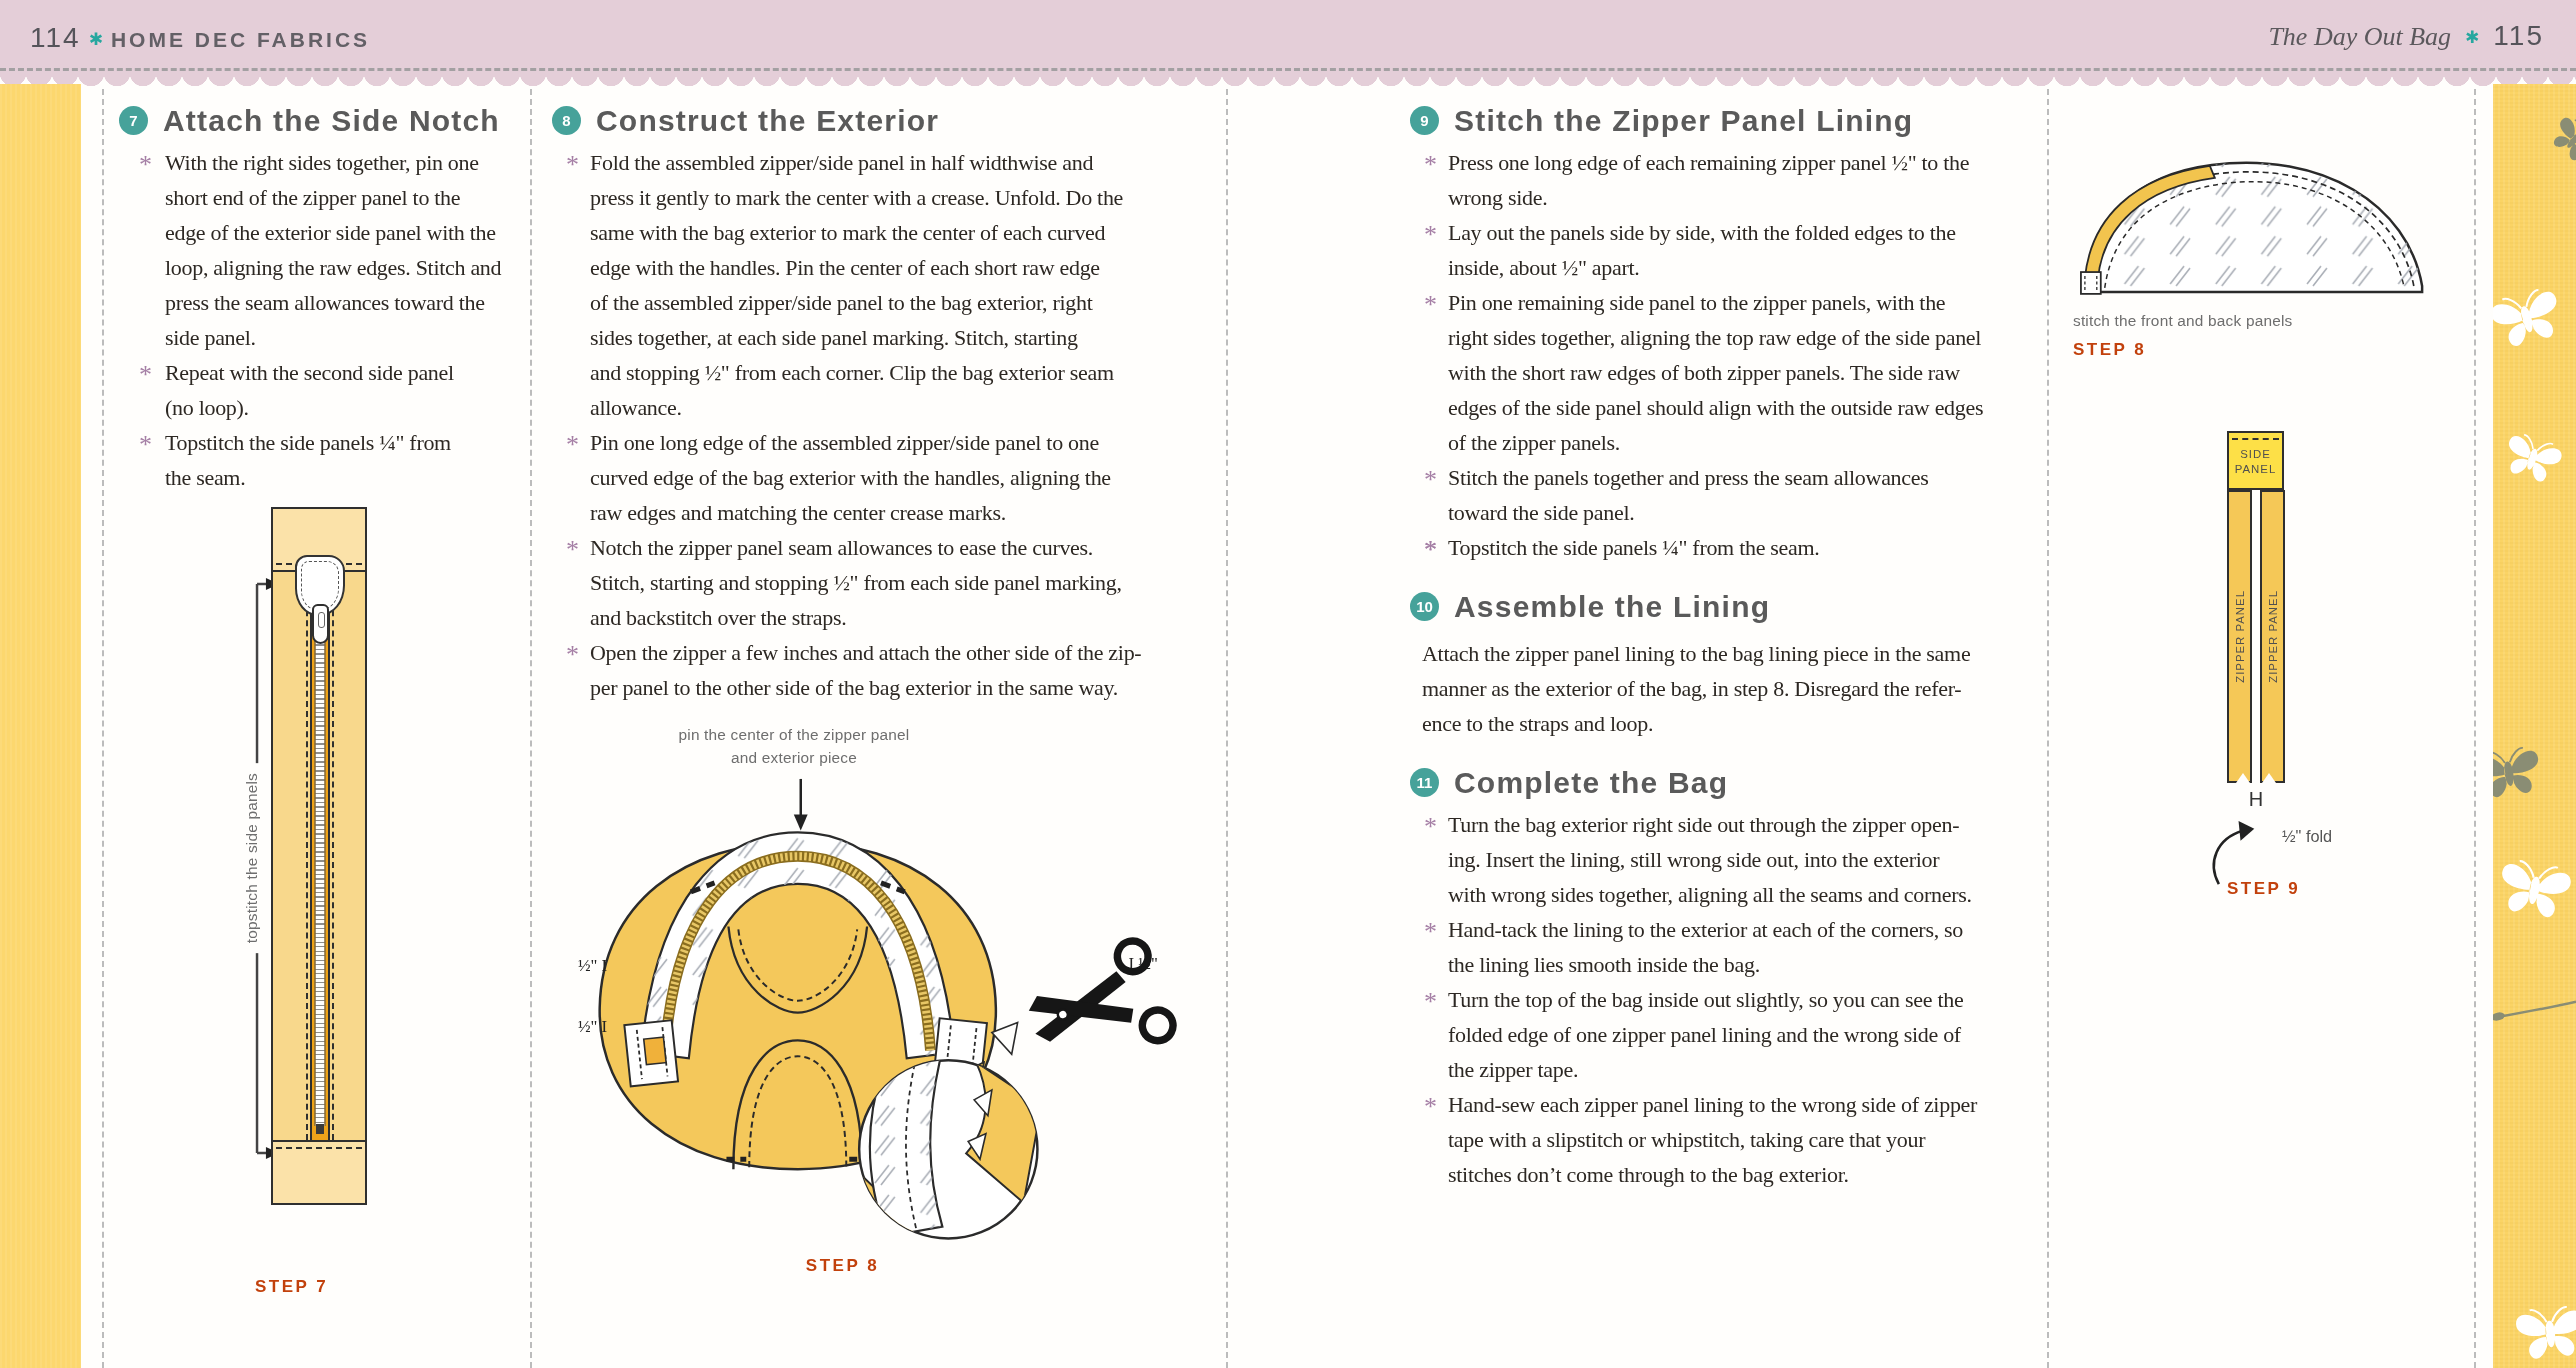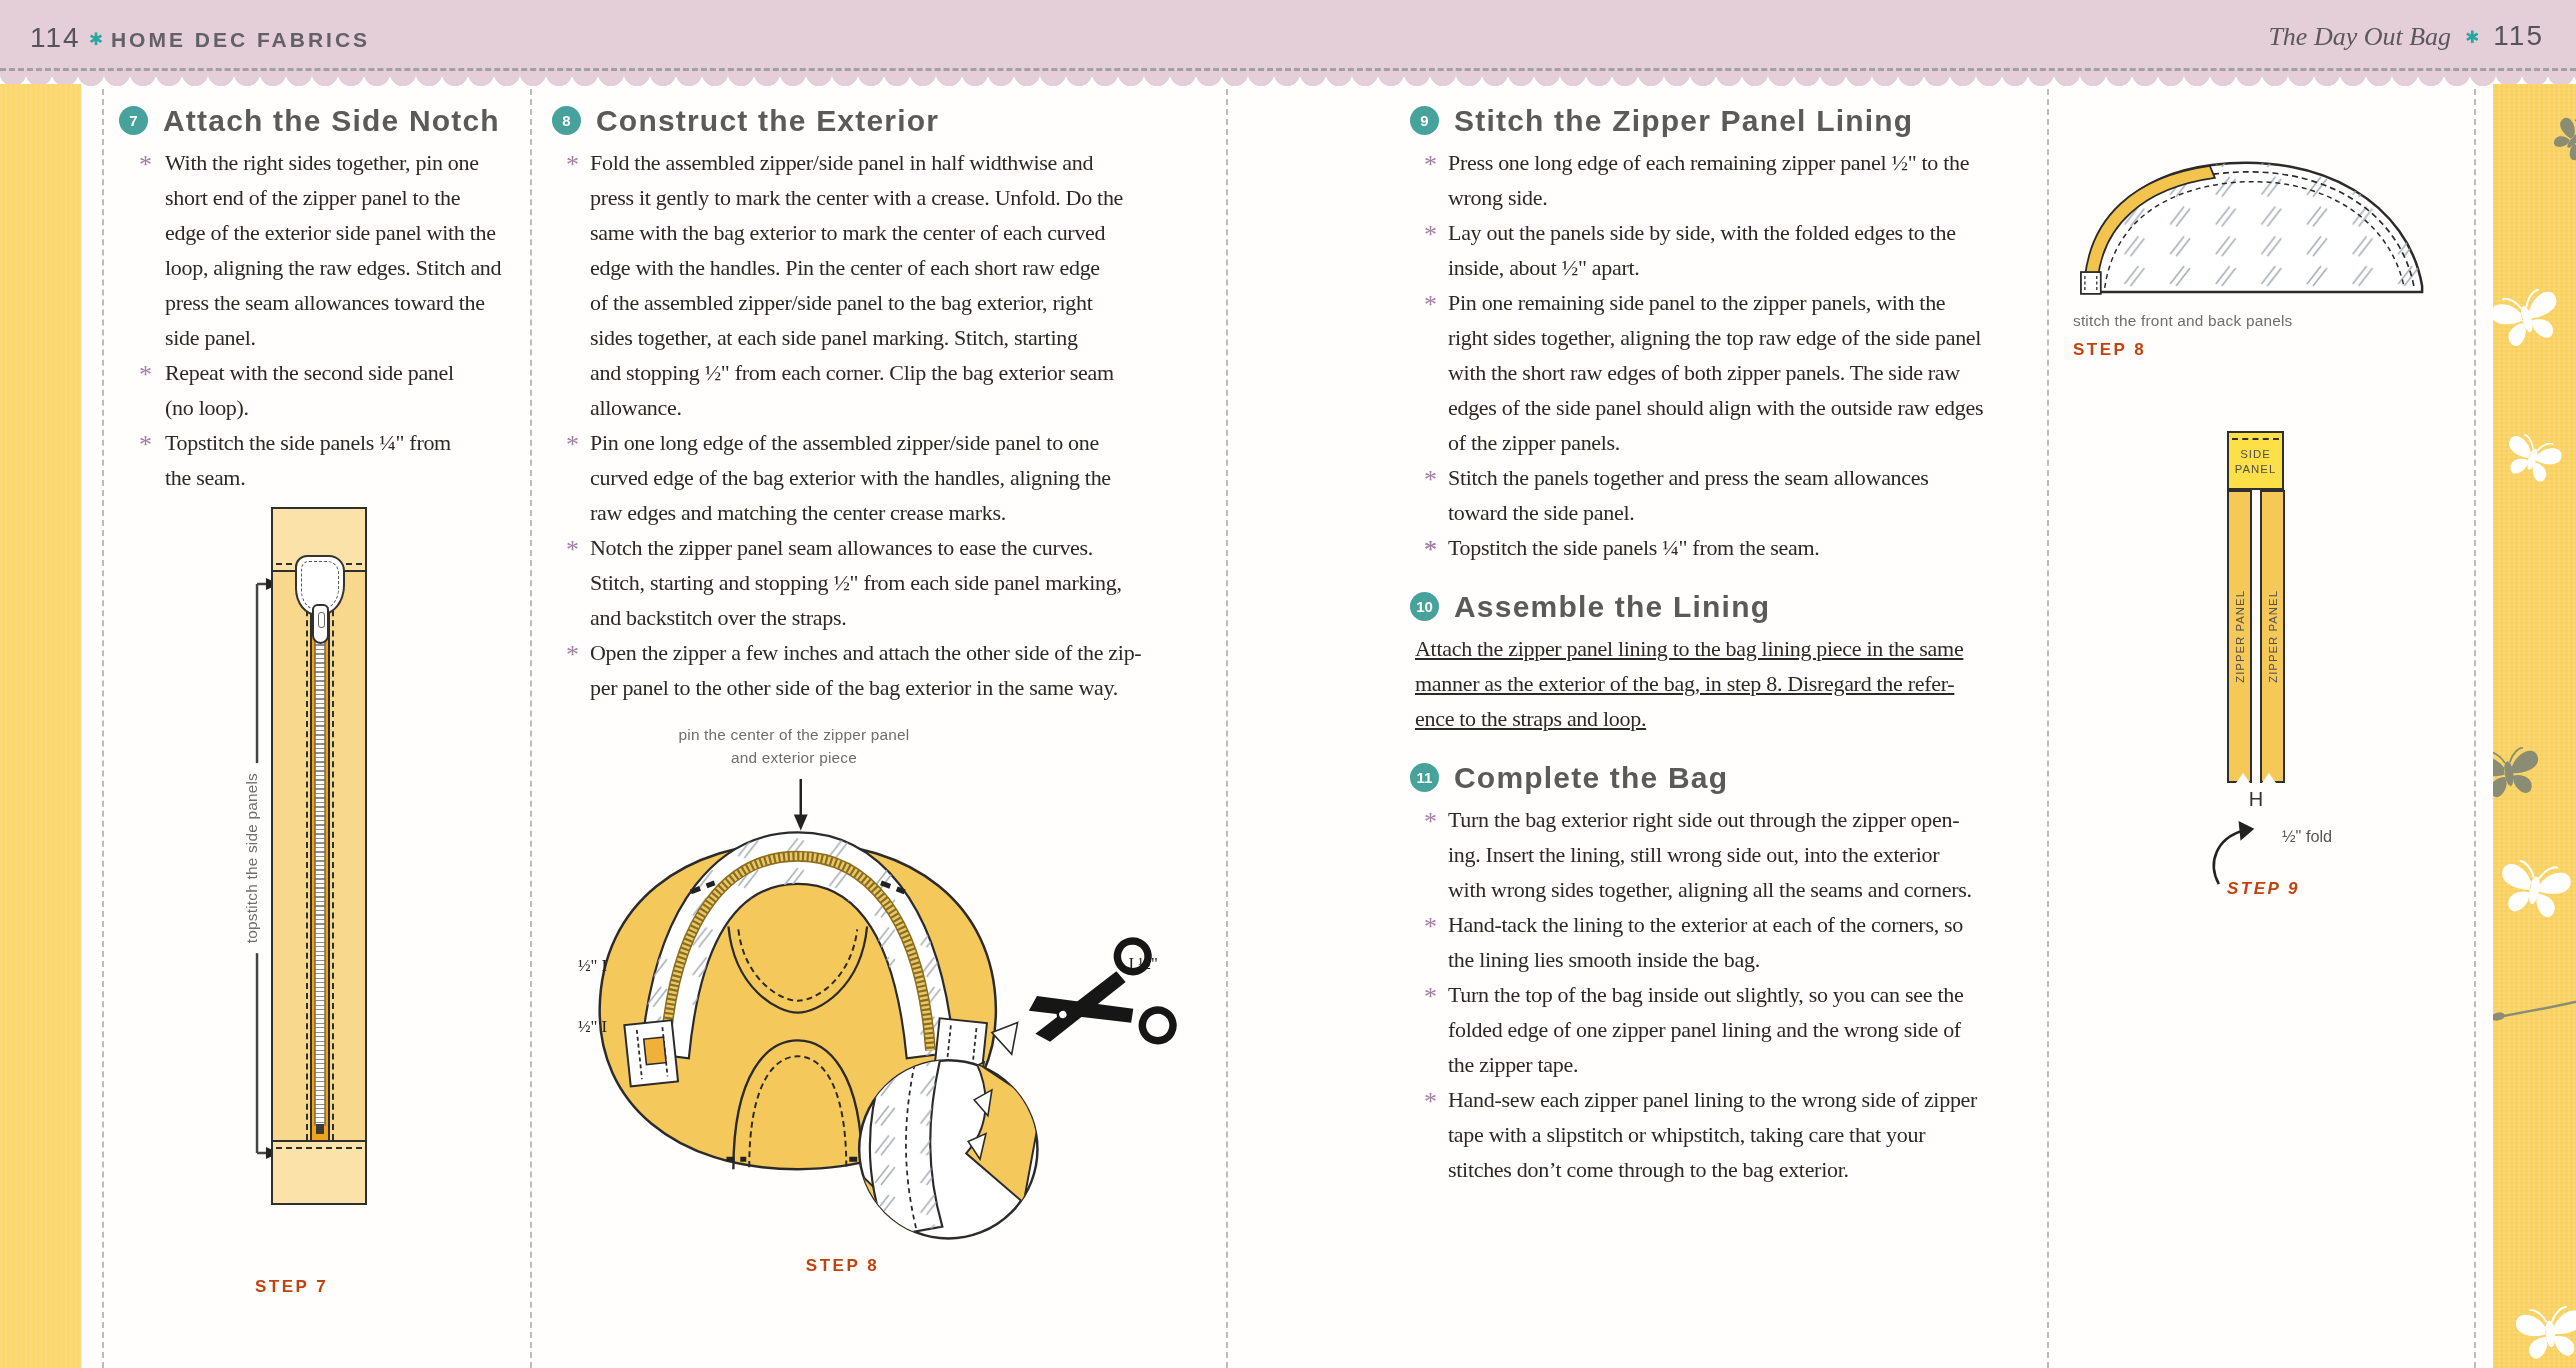--- a/index.html
+++ b/index.html
@@ -37,21 +37,21 @@
   .sec + .sec{margin-top:24px;}
   .sec-head{display:flex;align-items:center;gap:15px;margin:0 0 7px 0;}
   .step-circle{flex:0 0 auto;width:29px;height:29px;border-radius:50%;background:#46a29a;color:#fff;
     font-family:"Liberation Sans",sans-serif;font-weight:bold;font-size:15px;display:flex;align-items:center;justify-content:center;letter-spacing:0;}
   .sec-title{margin:0;font-family:"Liberation Sans",sans-serif;font-weight:bold;font-size:30px;color:#5a5a5a;letter-spacing:1.2px;}
   .bullet{position:relative;padding-left:38px;}
   .col1 .bullet{padding-left:46px;}
   .ast{position:absolute;left:14px;top:2px;color:#a57fa5;font-size:26px;font-family:"Liberation Serif",serif;}
   .col1 .ast{left:20px;}
   .pre{white-space:pre-line;}
-  .para{margin:5px;text-decoration:underline;}
+  .para{margin:12px;}
   
   .figlabel{font-family:"Liberation Sans",sans-serif;font-size:15.4px;color:#6e6e6e;letter-spacing:0.2px;}
   .stepcap{font-family:"Liberation Sans",sans-serif;font-weight:bold;font-size:17px;color:#c2410c;letter-spacing:2.5px;}
   
   .fig7{position:absolute;left:241px;top:507px;width:159px;height:783px;}
   .f7-panel{position:absolute;left:30px;top:0;width:96px;height:698px;background:#f8d88c;border:2.5px solid #2f2f2f;box-sizing:border-box;}
   .f7-top{position:absolute;left:0;right:0;top:0;height:61px;background:#fbe2a9;border-bottom:2.5px solid #2f2f2f;}
   .f7-top::after{content:"";position:absolute;left:3px;right:3px;bottom:5px;border-top:2.5px dashed #2f2f2f;}
   .f7-bot{position:absolute;left:0;right:0;bottom:0;height:61px;background:#fbe2a9;border-top:2.5px solid #2f2f2f;}
   .f7-bot::after{content:"";position:absolute;left:3px;right:3px;top:5px;border-top:2.5px dashed #2f2f2f;}
@@ -86,21 +86,21 @@
   .f9-strip{position:absolute;top:59px;width:25px;height:293px;background:#f5c857;border:2.5px solid #2f2f2f;box-sizing:border-box;
     display:flex;align-items:center;justify-content:center;}
   .f9-s1{left:0;} .f9-s2{left:33px;}
   .f9-strip span{writing-mode:vertical-rl;transform:rotate(180deg);font-family:"Liberation Sans",sans-serif;
     font-size:11.4px;letter-spacing:1px;color:#4f4f4f;white-space:nowrap;}
   .f9-notch{position:absolute;bottom:-2px;width:0;height:0;border-left:7px solid rgba(0,0,0,0);border-right:7px solid rgba(0,0,0,0);border-bottom:10px solid #fffefc;}
   .f9-n1{right:0px;} .f9-n2{left:0px;}
   .f9-h{position:absolute;left:18px;top:357px;width:22px;text-align:center;font-family:"Liberation Sans",sans-serif;font-size:20px;color:#333;}
   .f9-arrow{position:absolute;left:-22px;top:388px;}
   .f9-fold{position:absolute;left:55px;top:396px;white-space:nowrap;font-size:16.3px;color:#555;font-family:"Liberation Sans",sans-serif;}
-  .f9-cap{position:absolute;left:0;top:448px;font-style:italic;}
+  .f9-cap{position:absolute;left:0;top:448px;}
 </style>
 </head>
 <body>
 
 <div class="header">
   <div class="hdr-left">
     <span class="hdr-pagenum">114</span>
     <span class="hdr-ast">✱</span>
     <span class="hdr-title">HOME DEC FABRICS</span>
   </div>

